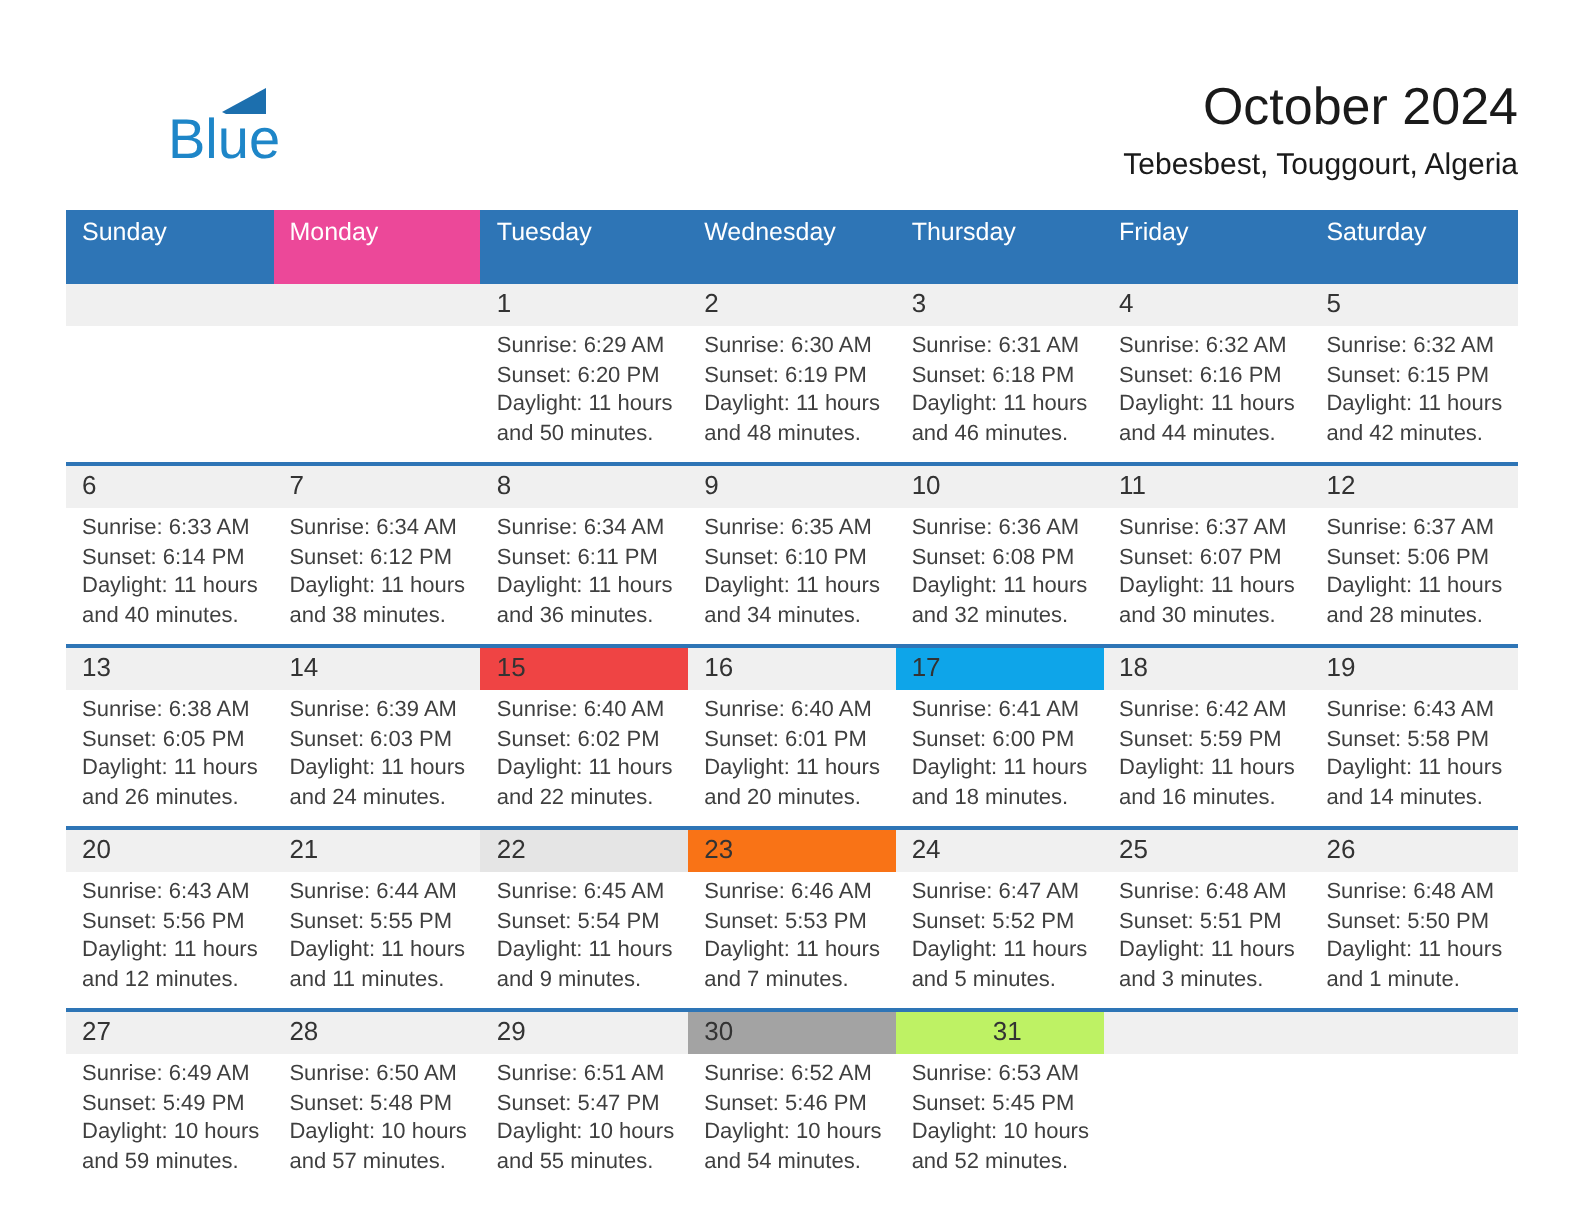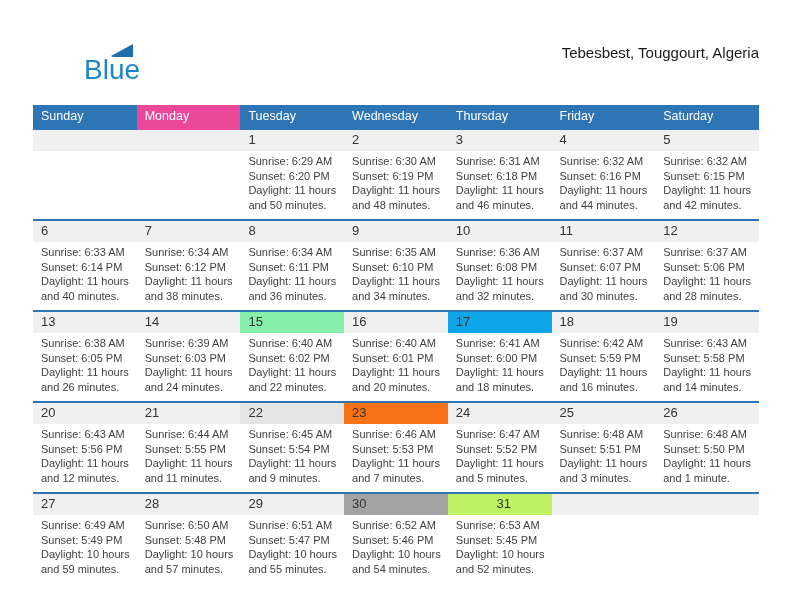--- a/index.html
+++ b/index.html
@@ -12,39 +12,40 @@
   .logo-triangle{position:absolute;left:74px;top:2px;}
   .logo-blue{position:absolute;left:47px;top:18px;font-size:28px;line-height:20px;}
 
   .titleblock{position:absolute;right:33px;top:38px;text-align:right;}
   .cal-title{font-size:26px;color:#1a1a1a;line-height:30px;}
   .cal-subtitle{font-size:15px;color:#1a1a1a;margin-top:6px;}
 
   
   table.cal{position:absolute;left:33px;top:105px;width:726px;border-collapse:collapse;table-layout:fixed;}
   table.cal th{height:21px;font-size:12.5px;font-weight:400;color:#ffffff;text-align:left;
-    padding:0 0 4px 8px;vertical-align:middle;}
+    padding:0 0 16px 8px;vertical-align:middle;}
   table.cal td{vertical-align:top;padding:0;height:89px;}
   tbody tr + tr td{border-top:2px solid #2e75b6;}
   .daynum{height:19px;font-size:13px;color:#333333;padding:2px 0 0 8px;}
   .daylines{padding:3px 4px 0 8px;font-size:11px;line-height:14.6px;color:#3f3f3f;}
 </style>
 </head>
 <body>
 
 <div class="page">
 
   <div class="logo">
     <svg class="logo-triangle" width="22" height="15" viewBox="0 0 22 15">
       <polygon points="0,12 22,0 22,13 2,13" fill="#1c6fae"></polygon>
     </svg>
     <div class="logo-blue" style="color:#1e86c8;">Blue</div>
   </div>
 
   <div class="titleblock">
+    <div class="cal-title">October 2024</div>
     <div class="cal-subtitle">Tebesbest, Touggourt, Algeria</div>
   </div>
 
   <table class="cal">
     <thead>
       <tr id="weekday-row">
           <th style="background: rgb(46, 117, 182);">Sunday</th>
           <th style="background: #ec4899;">Monday</th>
           <th style="background: rgb(46, 117, 182);">Tuesday</th>
           <th style="background: rgb(46, 117, 182);">Wednesday</th>
@@ -185,21 +186,21 @@
           <td>
             <div class="daynum" style="background: rgb(240, 240, 240);">14</div>
             <div class="daylines">
               <div>Sunrise: 6:39 AM</div>
               <div>Sunset: 6:03 PM</div>
               <div>Daylight: 11 hours</div>
               <div>and 24 minutes.</div>
             </div>
           </td>
           <td>
-            <div class="daynum" style="background: #86efac;">15</div>
+            <div class="daynum" style="background: #ef4444;">15</div>
             <div class="daylines">
               <div>Sunrise: 6:40 AM</div>
               <div>Sunset: 6:02 PM</div>
               <div>Daylight: 11 hours</div>
               <div>and 22 minutes.</div>
             </div>
           </td>
           <td>
             <div class="daynum" style="background: rgb(240, 240, 240);">16</div>
             <div class="daylines">

